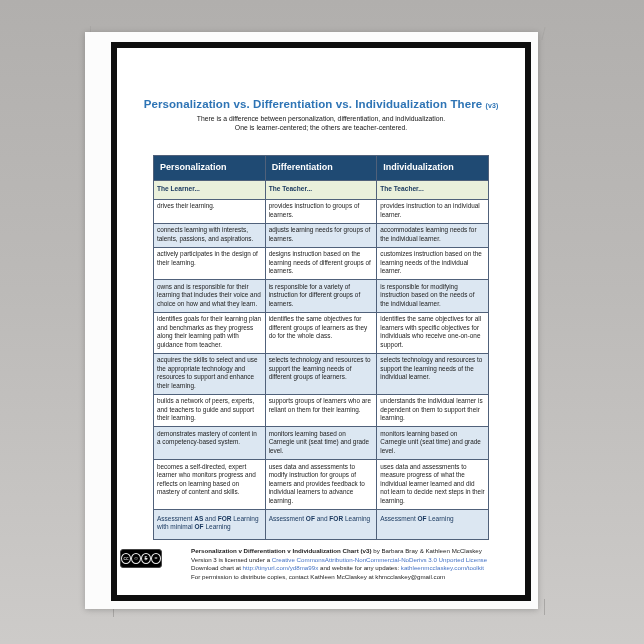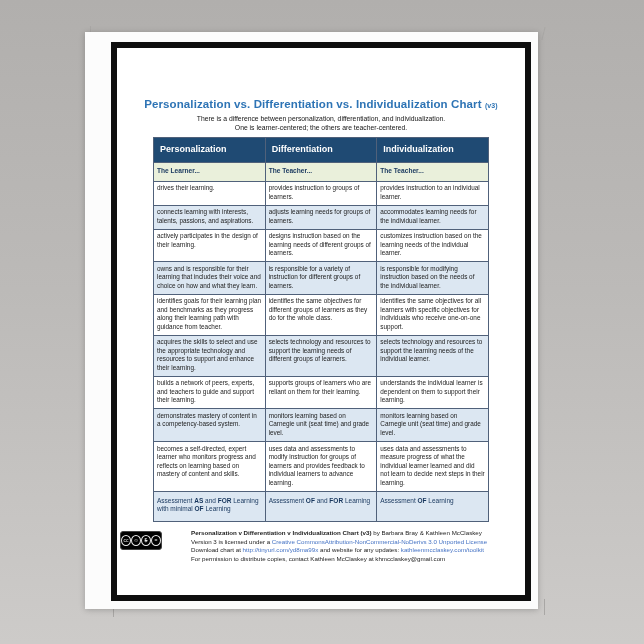--- a/index.html
+++ b/index.html
@@ -20,21 +20,21 @@
   .content{position:absolute;left:0;top:0;right:0;bottom:0;padding-top:50px;}
   .title{
     text-align:center;font-size:11.5px;font-weight:bold;color:#2e74b5;
     letter-spacing:.1px;line-height:1.1;
   }
   .title .version{font-size:7px;font-weight:bold;}
   .subtitle{
     text-align:center;font-size:6.8px;color:#151515;line-height:1.35;margin-top:3px;
   }
   table.cmp{
-    width:336px;margin:5px auto 0;border-collapse:collapse;table-layout:fixed;
+    width:336px;margin:23px auto 0;border-collapse:collapse;table-layout:fixed;
   }
   table.cmp th,table.cmp td{
     border:1px solid #50617a;padding:2.5px 3px 3.5px;vertical-align:top;
     font-size:6.4px;line-height:1.33;text-align:left;font-weight:normal;color:#1c1c1c;
   }
   table.cmp th.main{
     background:#1f4a73;color:#ffffff;font-weight:bold;font-size:9px;
     padding:7px 6px;line-height:1.1;
   }
   tr.subhead td{
@@ -67,21 +67,21 @@
 <div class="tick" style="left:90px;top:26px;height:12px;"></div>
 <div class="tick" style="left:543px;top:27px;height:13px;transform:rotate(14deg);"></div>
 <div class="tick" style="left:113px;top:603px;height:14px;"></div>
 <div class="tick" style="left:544px;top:599px;height:16px;"></div>
 
 <div class="sheet">
   <div class="frame">
     <div class="content">
 
       <div class="title">
-        <span>Personalization vs. Differentiation vs. Individualization Chart</span>
+        <span>Personalization vs. Differentiation vs. Individualization There</span>
         <span class="version">(v3)</span>
       </div>
 
       <div class="subtitle">
         <div>There is a difference between personalization, differentiation, and individualization.</div>
         <div>One is learner-centered; the others are teacher-centered.</div>
       </div>
 
       <table class="cmp">
         <colgroup>

